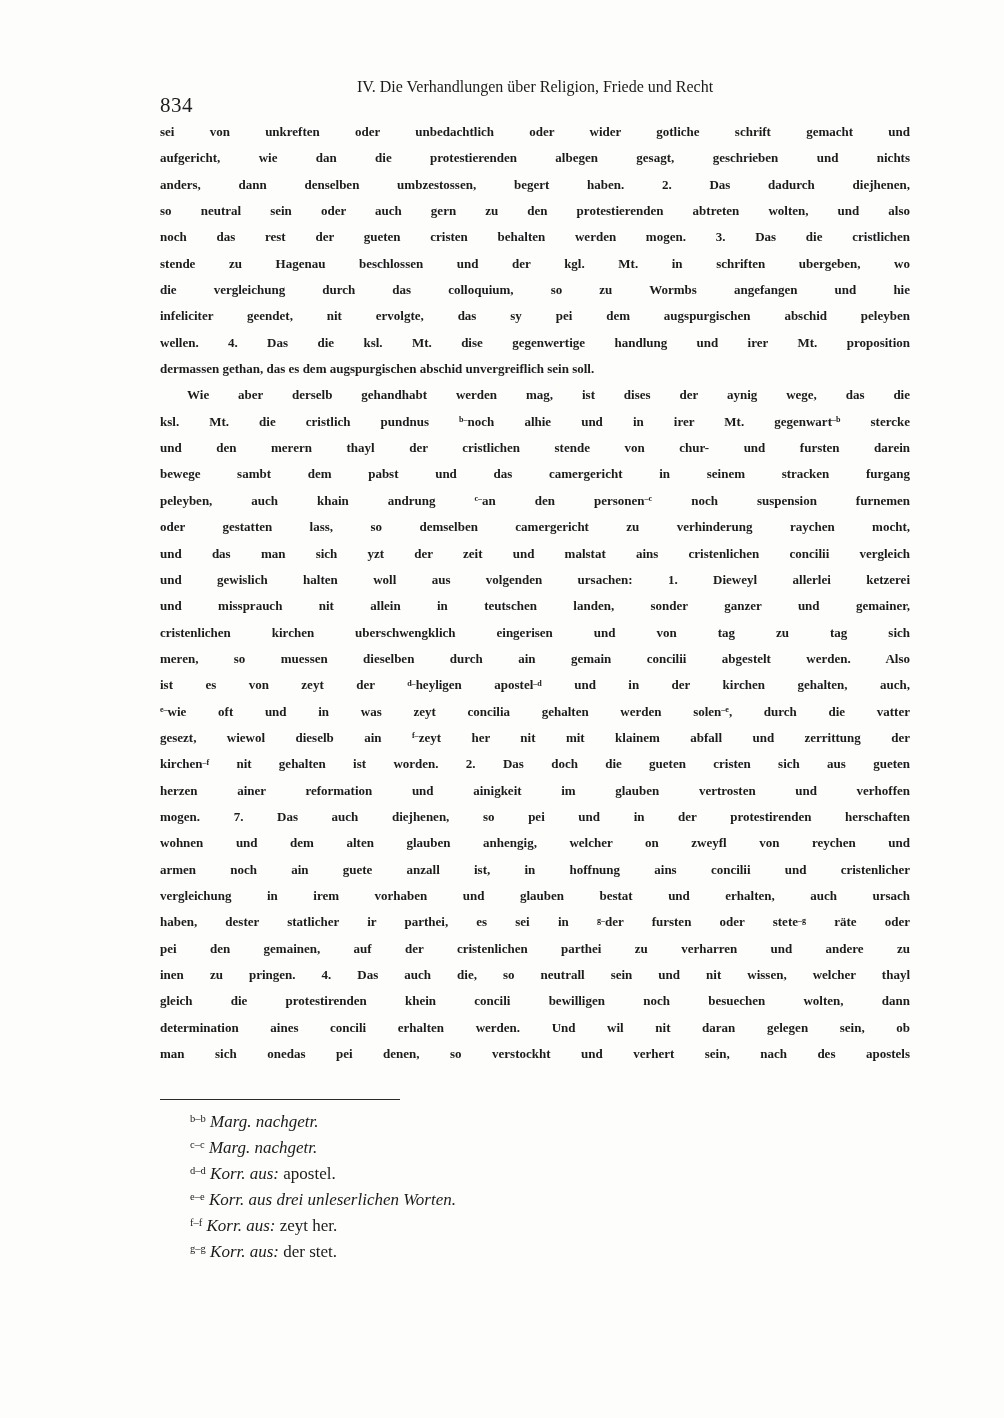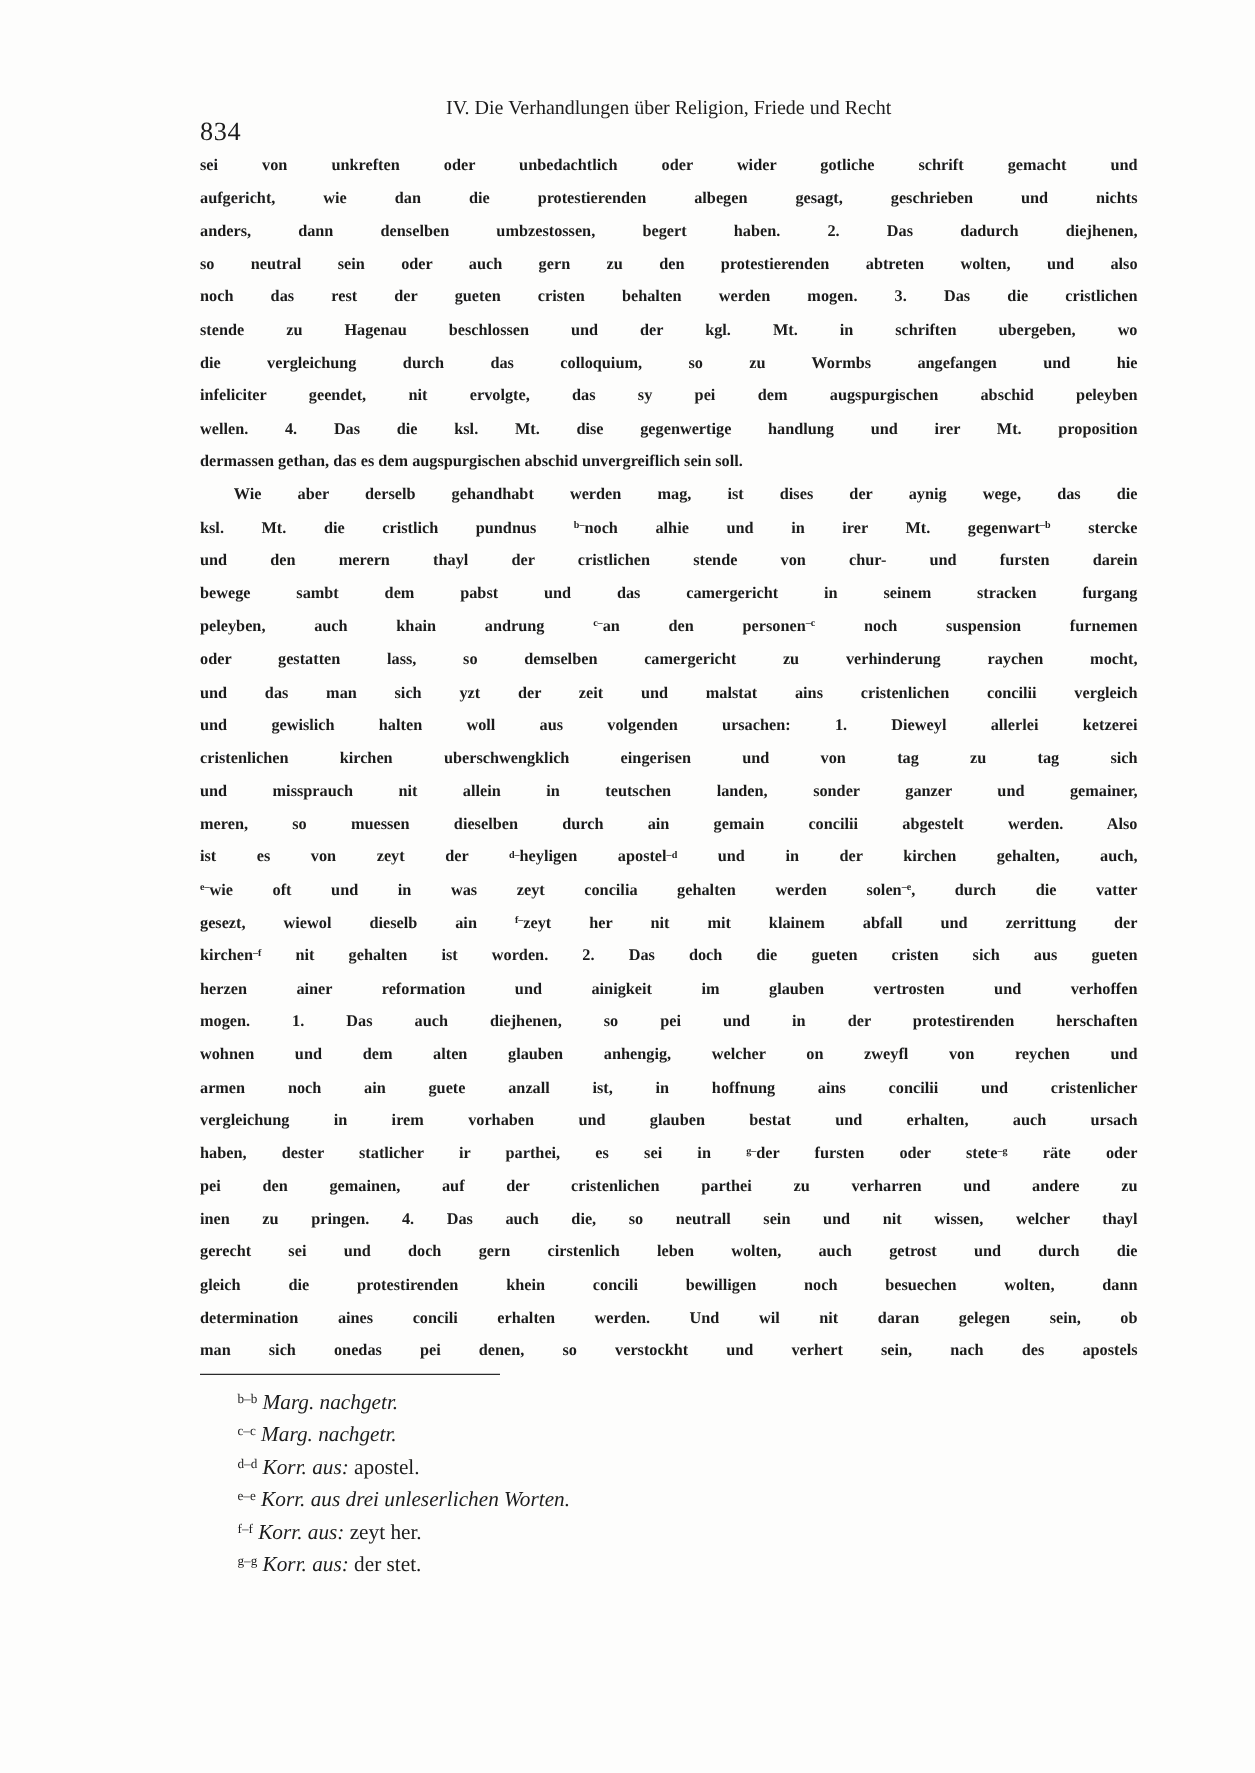--- a/index.html
+++ b/index.html
@@ -98,36 +98,35 @@
       </div>
     <div class="para indent">
         <div class="line">Wie aber derselb gehandhabt werden mag, ist dises der aynig wege, das die</div>
         <div class="line">ksl. Mt. die cristlich pundnus <sup>b–</sup>noch alhie und in irer Mt. gegenwart<sup>–b</sup> stercke</div>
         <div class="line">und den merern thayl der cristlichen stende von chur- und fursten darein</div>
         <div class="line">bewege sambt dem pabst und das camergericht in seinem stracken furgang</div>
         <div class="line">peleyben, auch khain andrung <sup>c–</sup>an den personen<sup>–c</sup> noch suspension furnemen</div>
         <div class="line">oder gestatten lass, so demselben camergericht zu verhinderung raychen mocht,</div>
         <div class="line">und das man sich yzt der zeit und malstat ains cristenlichen concilii vergleich</div>
         <div class="line">und gewislich halten woll aus volgenden ursachen: 1. Dieweyl allerlei ketzerei</div>
+        <div class="line">und missprauch nit allein in teutschen landen, sonder ganzer und gemainer,</div>
         <div class="line">cristenlichen kirchen uberschwengklich eingerisen und von tag zu tag sich</div>
-        <div class="line">und missprauch nit allein in teutschen landen, sonder ganzer und gemainer,</div>
         <div class="line">meren, so muessen dieselben durch ain gemain concilii abgestelt werden. Also</div>
         <div class="line">ist es von zeyt der <sup>d–</sup>heyligen apostel<sup>–d</sup> und in der kirchen gehalten, auch,</div>
         <div class="line"><sup>e–</sup>wie oft und in was zeyt concilia gehalten werden solen<sup>–e</sup>, durch die vatter</div>
         <div class="line">gesezt, wiewol dieselb ain <sup>f–</sup>zeyt her nit mit klainem abfall und zerrittung der</div>
         <div class="line">kirchen<sup>–f</sup> nit gehalten ist worden. 2. Das doch die gueten cristen sich aus gueten</div>
         <div class="line">herzen ainer reformation und ainigkeit im glauben vertrosten und verhoffen</div>
-        <div class="line">mogen. 1. Das auch diejhenen, so pei und in der protestirenden herschaften</div>
+        <div class="line">mogen. 7. Das auch diejhenen, so pei und in der protestirenden herschaften</div>
         <div class="line">wohnen und dem alten glauben anhengig, welcher on zweyfl von reychen und</div>
         <div class="line">armen noch ain guete anzall ist, in hoffnung ains concilii und cristenlicher</div>
         <div class="line">vergleichung in irem vorhaben und glauben bestat und erhalten, auch ursach</div>
         <div class="line">haben, dester statlicher ir parthei, es sei in <sup>g–</sup>der fursten oder stete<sup>–g</sup> räte oder</div>
         <div class="line">pei den gemainen, auf der cristenlichen parthei zu verharren und andere zu</div>
         <div class="line">inen zu pringen. 4. Das auch die, so neutrall sein und nit wissen, welcher thayl</div>
-        <div class="line">gerecht sei und doch gern cirstenlich leben wolten, auch getrost und durch die</div>
         <div class="line">gleich die protestirenden khein concili bewilligen noch besuechen wolten, dann</div>
         <div class="line">determination aines concili erhalten werden. Und wil nit daran gelegen sein, ob</div>
         <div class="line">man sich onedas pei denen, so verstockht und verhert sein, nach des apostels</div>
       </div>
   </main>
 
   <footer class="footnotes">
     <div class="rule"></div>
 
     <div class="fn"><sup>b–b</sup> <span class="it">Marg. nachgetr.</span><span class="ro"></span></div>

